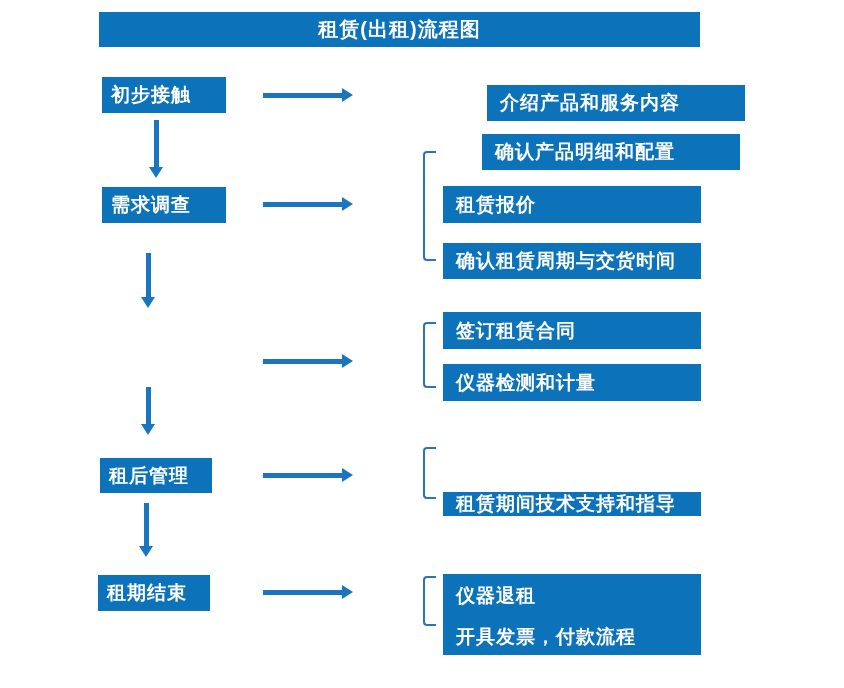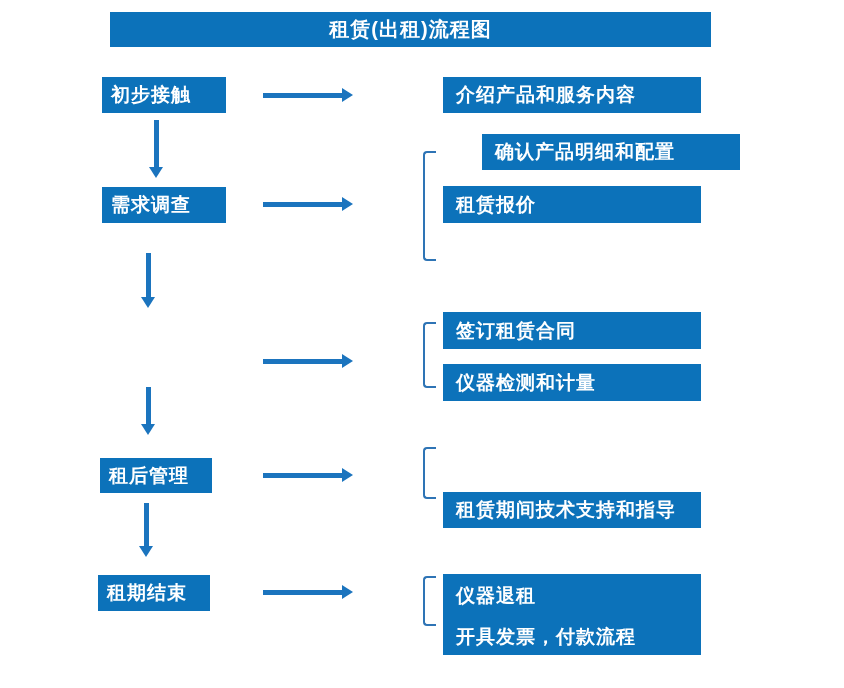--- a/index.html
+++ b/index.html
@@ -22,21 +22,20 @@
     overflow:hidden;
   }
   .title-bar{
     position:absolute;
     left:99px; top:12px;
     width:601px; height:35px;
     background:var(--box-fill);
     display:flex;
     align-items:center;
     justify-content:center;
-    margin-left:11px;
   }
   .title-bar span{
     color:var(--text-on-blue);
     font-size:20px;
     font-weight:bold;
     letter-spacing:1px;
   }
   .box{
     position:absolute;
     background:var(--box-fill);
@@ -141,26 +140,27 @@
   <div class="h-arrow" style="left:263px;top:585px;">
     <div class="shaft"></div>
     <div class="head"></div>
   </div>
 
   <div class="bracket" style="top:151px;height:110px;"></div>
   <div class="bracket" style="top:322px;height:66px;"></div>
   <div class="bracket" style="top:447px;height:52px;"></div>
   <div class="bracket" style="top:576px;height:50px;"></div>
 
-  <div class="box right-box" style="top:77px;height:36px;">介绍产品和服务内容</div>
+  <div class="box right-box" style="top:85px;height:36px;margin-left:44px;">介绍产品和服务内容</div>
 
   <div class="box right-box" style="top:134px;height:36px;margin-left:39px;">确认产品明细和配置</div>
   <div class="box right-box" style="top:186px;height:37px;">租赁报价</div>
+  <div class="box right-box" style="top:243px;height:36px;">确认租赁周期与交货时间</div>
 
   <div class="box right-box" style="top:312px;height:37px;">签订租赁合同</div>
   <div class="box right-box" style="top:364px;height:37px;">仪器检测和计量</div>
 
-  <div class="box right-box" style="top:492px;height:36px;">租赁期间技术支持和指导</div>
+  <div class="box right-box" style="top:492px;height:24px;">租赁期间技术支持和指导</div>
 
   <div class="box right-box" style="top:574px;height:44px;text-align:center;">仪器退租</div>
   <div class="box right-box" style="top:618px;height:37px;">开具发票，付款流程</div>
 
 </div>
 
 </body></html>

